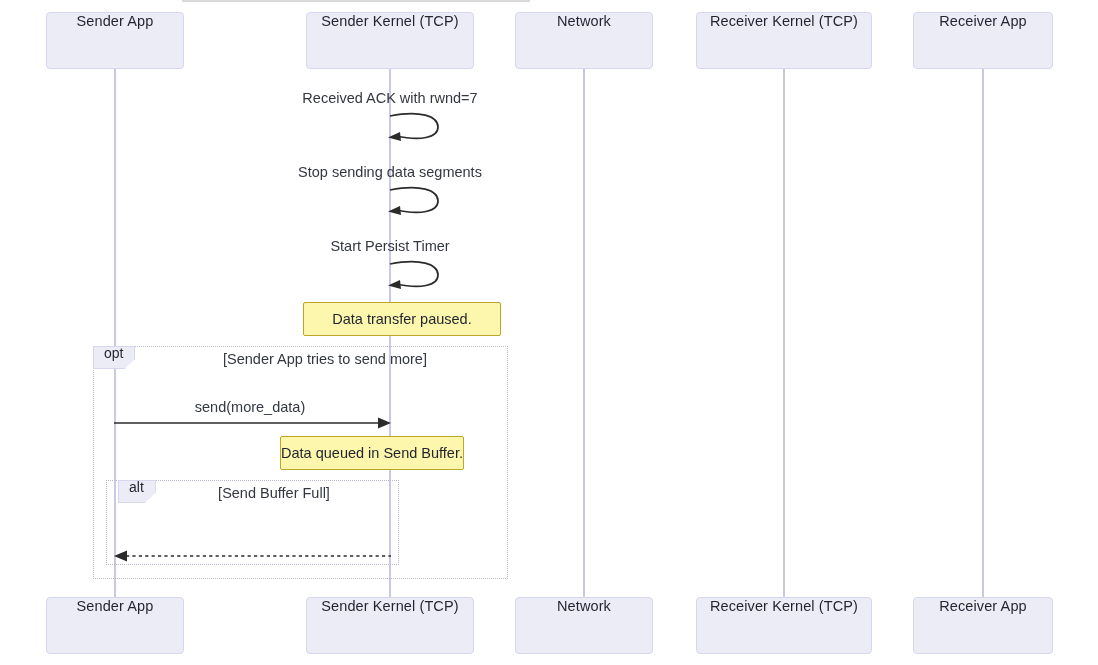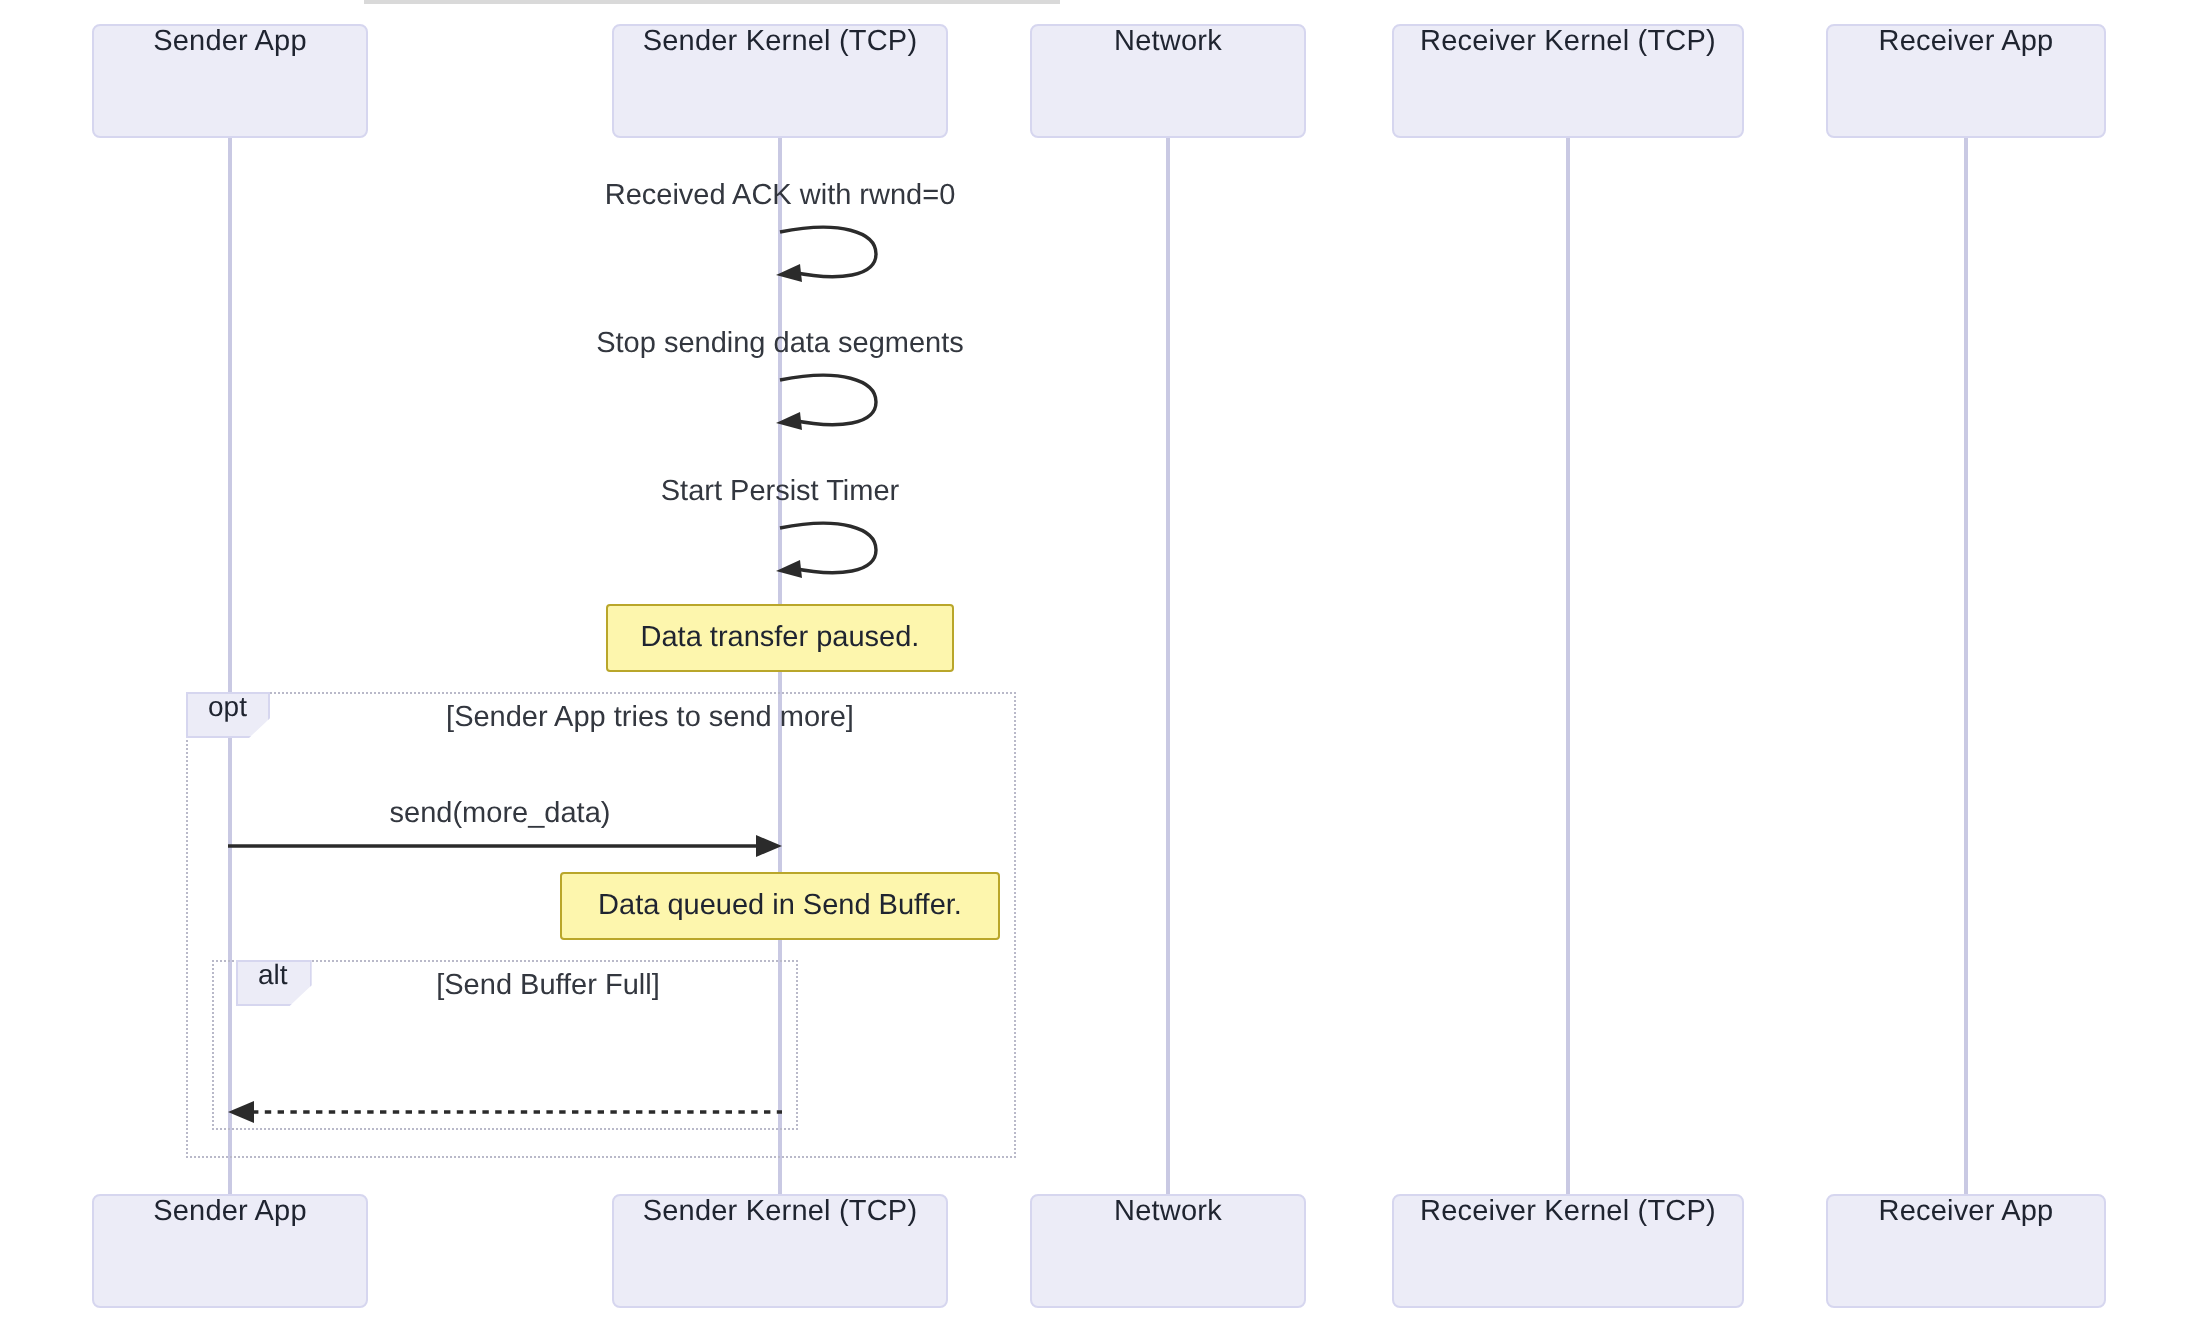--- a/index.html
+++ b/index.html
@@ -139,55 +139,55 @@
   <div class="participant" style="left:515px; top:12px; width:138px;">
     <span>Network</span>
   </div>
   <div class="participant" style="left:696px; top:12px; width:176px;">
     <span>Receiver Kernel (TCP)</span>
   </div>
   <div class="participant" style="left:913px; top:12px; width:140px;">
     <span>Receiver App</span>
   </div>
 
-  <div class="selfmsg-label" style="left:390px; top:90px;">Received ACK with rwnd=0</div>
+  <div class="selfmsg-label" style="left:390px; top:90px;">Received ACK with rwnd=7</div>
   <svg class="selfloop" style="left:386px; top:110px;" width="60" height="34" viewBox="0 0 60 34">
     <path d="M4,6 C34,0 52,6 52,17 C52,28 34,31 10,26" fill="none" stroke="#2b2b2b" stroke-width="1.7"></path>
     <path d="M14,22 L2,27.5 L15,31 Z" fill="#2b2b2b"></path>
   </svg>
 
   <div class="selfmsg-label" style="left:390px; top:164px;">Stop sending data segments</div>
   <svg class="selfloop" style="left:386px; top:184px;" width="60" height="34" viewBox="0 0 60 34">
     <path d="M4,6 C34,0 52,6 52,17 C52,28 34,31 10,26" fill="none" stroke="#2b2b2b" stroke-width="1.7"></path>
     <path d="M14,22 L2,27.5 L15,31 Z" fill="#2b2b2b"></path>
   </svg>
 
   <div class="selfmsg-label" style="left:390px; top:238px;">Start Persist Timer</div>
   <svg class="selfloop" style="left:386px; top:258px;" width="60" height="34" viewBox="0 0 60 34">
     <path d="M4,6 C34,0 52,6 52,17 C52,28 34,31 10,26" fill="none" stroke="#2b2b2b" stroke-width="1.7"></path>
     <path d="M14,22 L2,27.5 L15,31 Z" fill="#2b2b2b"></path>
   </svg>
 
-  <div class="note" style="left:303px; top:302px; width:174px;">
+  <div class="note" style="left:303px; top:302px; width:198px;">
     <span>Data transfer paused.</span>
   </div>
 
   <div class="fragment" style="left:93px; top:346px; width:415px; height:233px;"></div>
   <div class="fragment-tag" style="left:93px; top:346px;">
     <span>opt</span>
   </div>
   <div class="fragment-title" style="left:325px; top:351px;">[Sender App tries to send more]</div>
 
   <div class="msg-label" style="left:250px; top:399px;">send(more_data)</div>
   <svg class="msg-line" style="left:112px; top:415px;" width="282" height="16" viewBox="0 0 282 16">
     <line x1="2" y1="8" x2="268" y2="8" stroke="#2b2b2b" stroke-width="1.7"></line>
     <path d="M266,2.5 L279,8 L266,13.5 Z" fill="#2b2b2b"></path>
   </svg>
 
-  <div class="note" style="left:280px; top:436px; width:220px;">
+  <div class="note" style="left:280px; top:436px; width:184px;">
     <span>Data queued in Send Buffer.</span>
   </div>
 
   <div class="fragment" style="left:106px; top:480px; width:293px; height:85px;"></div>
   <div class="fragment-tag" style="left:118px; top:480px;">
     <span>alt</span>
   </div>
   <div class="fragment-title" style="left:274px; top:485px;">[Send Buffer Full]</div>
 
   <svg class="msg-line" style="left:110px; top:548px;" width="284" height="16" viewBox="0 0 284 16">

